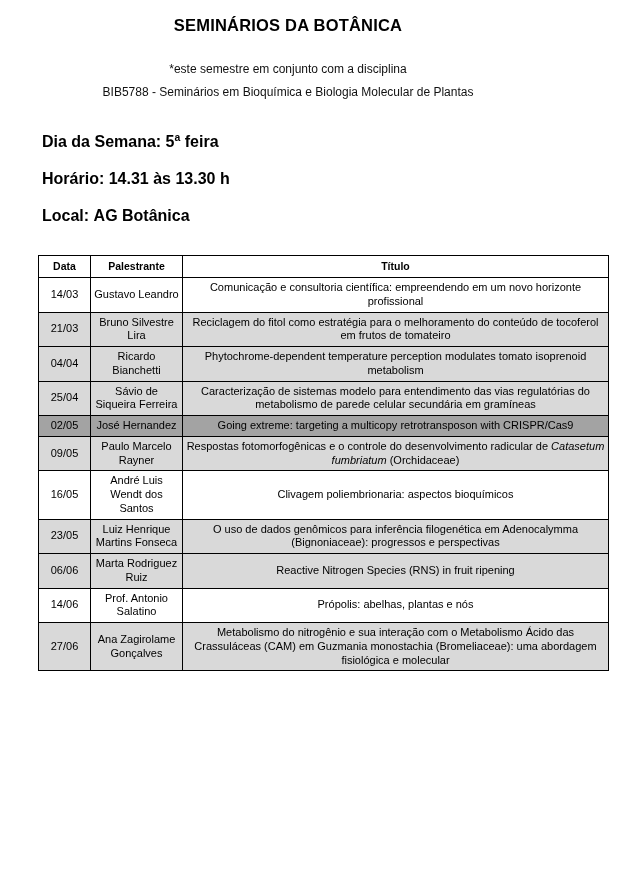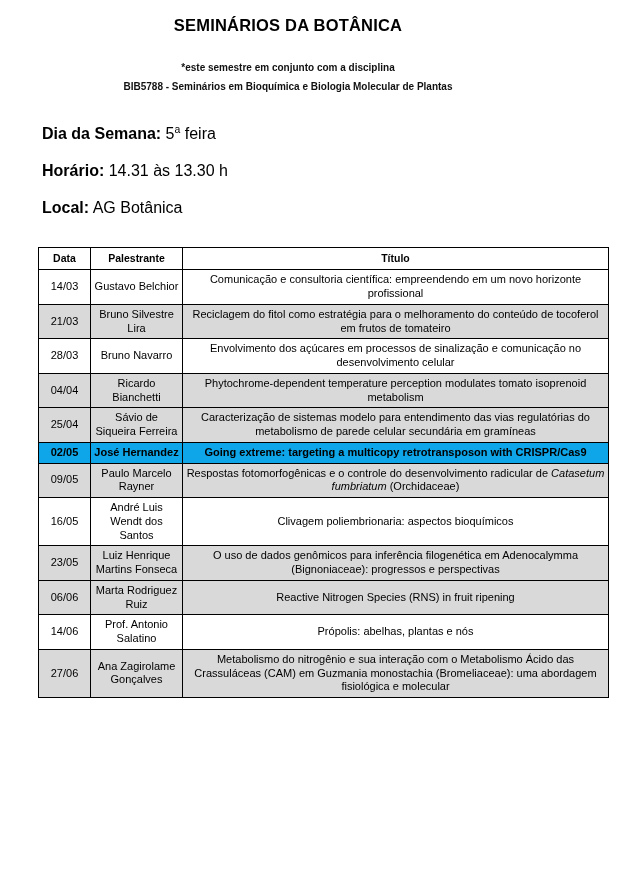--- a/index.html
+++ b/index.html
@@ -26,38 +26,38 @@
     font-weight: bold;
     letter-spacing: 0.2px;
     margin: 6px 0 0 0;
     line-height: 1.2;
   }
   .subhead {
     text-align: center;
     margin-top: 22px;
   }
   .subhead .line {
-    font-size: 10px;
-    font-weight: bold;
+    font-size: 12px;
+    font-weight: normal;
     line-height: 1.95;
     color: #111;
   }
   .fields {
     margin-top: 26px;
   }
   .field {
     font-size: 16px;
     line-height: 1.25;
     margin: 0 0 17px 8px;
   }
   .field .lbl {
     font-weight: bold;
   }
   .field .val {
-    font-weight: normal;
+    font-weight: bold;
   }
   sup {
     font-size: 0.65em;
     vertical-align: super;
   }
 
   table.schedule {
     border-collapse: collapse;
     width: 570px;
     margin: 29px 0 0 4px;
@@ -78,22 +78,21 @@
     padding: 4px 3px;
   }
   col.c-data { width: 52px; }
   col.c-pal  { width: 92px; }
   col.c-tit  { width: 426px; }
 
   tr.shaded td {
     background: #d9d9d9;
   }
   tr.green td {
-    background: #0ea5e9;
-    font-weight: bold;
+    background: #a3a3a3;
   }
   td.palestrante { font-size: 10.5px; }
   td.titulo { font-size: 10.5px; }
   i { font-style: italic; }
 </style>
 </head>
 <body>
 
 <div class="page">
 
@@ -128,32 +127,27 @@
     <thead>
       <tr>
         <th>Data</th>
         <th>Palestrante</th>
         <th>Título</th>
       </tr>
     </thead>
     <tbody>
         <tr>
           <td class="data">14/03</td>
-          <td class="palestrante">Gustavo Belchior</td>
+          <td class="palestrante">Gustavo Leandro</td>
           <td class="titulo">Comunicação e consultoria científica: empreendendo em um novo horizonte profissional</td>
         </tr>
         <tr class="shaded">
           <td class="data">21/03</td>
           <td class="palestrante">Bruno Silvestre Lira</td>
           <td class="titulo">Reciclagem do fitol como estratégia para o melhoramento do conteúdo de tocoferol em frutos de tomateiro</td>
-        </tr>
-        <tr>
-          <td class="data">28/03</td>
-          <td class="palestrante">Bruno Navarro</td>
-          <td class="titulo">Envolvimento dos açúcares em processos de sinalização e comunicação no desenvolvimento celular</td>
         </tr>
         <tr class="shaded">
           <td class="data">04/04</td>
           <td class="palestrante">Ricardo Bianchetti</td>
           <td class="titulo">Phytochrome-dependent temperature perception modulates tomato isoprenoid metabolism</td>
         </tr>
         <tr class="shaded">
           <td class="data">25/04</td>
           <td class="palestrante">Sávio de Siqueira Ferreira</td>
           <td class="titulo">Caracterização de sistemas modelo para entendimento das vias regulatórias do metabolismo de parede celular secundária em gramíneas</td>

